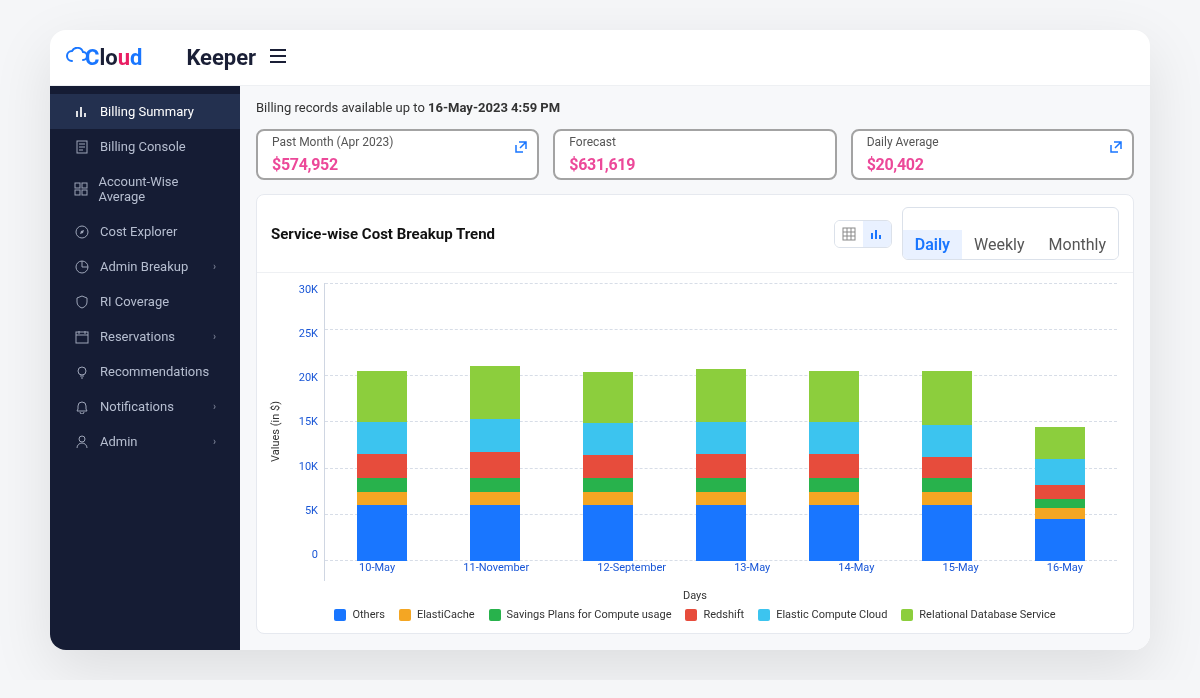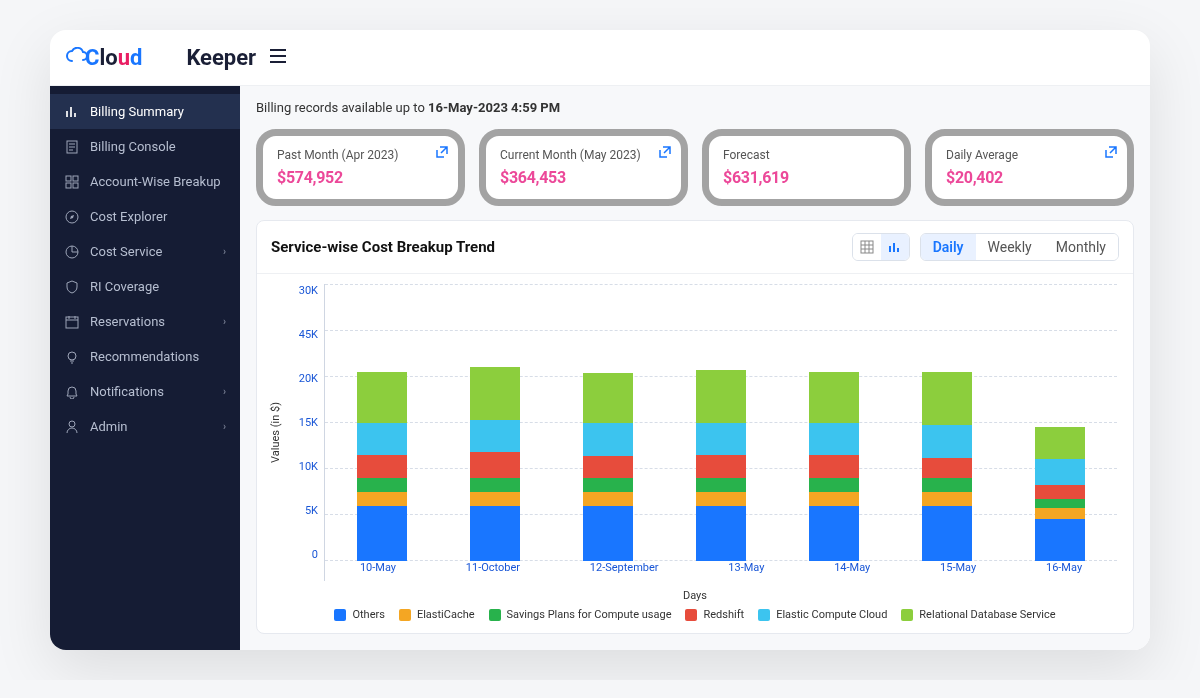--- a/index.html
+++ b/index.html
@@ -24,37 +24,37 @@
   .hamburger { margin-left: 14px; color:#1a1f36; cursor:pointer; }
 
   
   .body { flex:1; display:flex; min-height:0; }
   .sidebar {
     width: 190px; background:#151c34; color:#b6bed0;
     padding-top: 8px; font-size: 13px;
   }
   .side-item {
     display:flex; align-items:center; gap:10px;
-    padding: 10px 14px; cursor:pointer;
+    padding: 10px 24px; cursor:pointer;
   }
   .side-item.active { background:#23304f; color:#fff; }
   .side-icon { width:16px; display:inline-flex; justify-content:center; opacity:.85; }
   .side-caret { margin-left:auto; font-size:10px; opacity:.7; }
 
   .main {
     flex:1; background:#f7f8fa; padding: 14px 16px 16px 16px;
     display:flex; flex-direction:column; gap:14px; overflow:hidden;
   }
   .records { font-size: 13px; color:#333; }
   .records b { font-weight:700; }
 
   .cards { display:flex; gap:14px; }
   .card {
-    flex:1; background:#fff; border:7px solid #a3a3a3; border-radius:20px;
-    padding:12px 14px; position:relative;
+    flex:1; background:#fff; border:2px solid #a3a3a3; border-radius:8px;
+    padding:4px 14px; position:relative;
   }
   .card .label { font-size:12px; color:#555; margin-bottom:6px; }
   .card .value { font-size:16px; font-weight:700; color:#ec4899; letter-spacing:-.3px; }
   .card .pop  { position:absolute; top:8px; right:8px; width:16px;height:16px;
     display:flex;align-items:center;justify-content:center; color:#1976ff; cursor:pointer; }
 
   .panel {
     flex:1; background:#fff; border:1px solid #e6e9ef; border-radius:8px;
     display:flex; flex-direction:column; min-height:0;
   }
@@ -62,21 +62,21 @@
     display:flex; align-items:center; justify-content:space-between;
     padding:12px 14px; border-bottom:1px solid #eef0f3;
   }
   .panel-title { font-size:15px; font-weight:700; color:#111; }
   .panel-ctrls { display:flex; align-items:center; gap:10px; }
   .view-toggle { display:flex; border:1px solid #dbe1ea; border-radius:6px; overflow:hidden; }
   .vt-btn { width:28px;height:26px;display:flex;align-items:center;justify-content:center;
     font-size:13px; color:#555; background:#fff; cursor:pointer; }
   .vt-btn.active { background:#e9f1ff; color:#1976ff; }
   .range-toggle { display:flex; border:1px solid #dbe1ea; border-radius:6px; overflow:hidden; }
-  .rt-btn { padding:5px 12px; font-size:14px; color:#555; background:#fff; cursor:pointer; }
+  .rt-btn { padding:5px 12px; font-size:16px; color:#555; background:#fff; cursor:pointer;margin-top:22px; }
   .rt-btn.active { background:#e9f1ff; color:#1976ff; font-weight:600; }
 
   .chart-wrap {
     flex:1; display:flex; padding:10px 16px 6px 10px; min-height:0;
   }
   .ylabel {
     writing-mode: vertical-rl; transform: rotate(180deg);
     font-size:11px; color:#333; text-align:center; padding:0 2px;
   }
   .yaxis {
@@ -165,38 +165,38 @@
         </div>
         <div class="side-item">
           <span class="side-icon">
             <svg width="14" height="14" viewBox="0 0 14 14">
               <rect x="1" y="1" width="5" height="5" fill="none" stroke="currentColor"></rect>
               <rect x="8" y="1" width="5" height="5" fill="none" stroke="currentColor"></rect>
               <rect x="1" y="8" width="5" height="5" fill="none" stroke="currentColor"></rect>
               <rect x="8" y="8" width="5" height="5" fill="none" stroke="currentColor"></rect>
             </svg>
           </span>
-          <span>Account-Wise Breakup</span>
+          <span>Account-Wise Average</span>
         </div>
         <div class="side-item">
           <span class="side-icon">
             <svg width="14" height="14" viewBox="0 0 14 14">
               <circle cx="7" cy="7" r="6" fill="none" stroke="currentColor"></circle>
               <path d="M9 5 6 6 5 9 8 8z" fill="currentColor"></path>
             </svg>
           </span>
           <span>Cost Explorer</span>
         </div>
         <div class="side-item">
           <span class="side-icon">
             <svg width="14" height="14" viewBox="0 0 14 14">
               <path d="M7 1a6 6 0 1 1 0 12 6 6 0 0 1 0-12M7 1v6h6" fill="none" stroke="currentColor"></path>
             </svg>
           </span>
-          <span>Cost Service</span>
+          <span>Admin Breakup</span>
           <span class="side-caret">›</span>
         </div>
         <div class="side-item">
           <span class="side-icon">
             <svg width="14" height="14" viewBox="0 0 14 14">
               <path d="M7 1l5 2v4c0 3-2 5-5 6-3-1-5-3-5-6V3z" fill="none" stroke="currentColor"></path>
             </svg>
           </span>
           <span>RI Coverage</span>
         </div>
@@ -248,29 +248,20 @@
 
       <div class="cards" id="cards">
           <div class="card">
             <span class="pop">
               <svg width="12" height="12" viewBox="0 0 12 12">
                 <path d="M4 1h7v7M11 1 5 7M1 4v7h7" fill="none" stroke="#1976ff" stroke-width="1.5"></path>
               </svg>
             </span>
             <div class="label">Past Month (Apr 2023)</div>
             <div class="value">$574,952</div>
-          </div>
-          <div class="card">
-            <span class="pop">
-              <svg width="12" height="12" viewBox="0 0 12 12">
-                <path d="M4 1h7v7M11 1 5 7M1 4v7h7" fill="none" stroke="#1976ff" stroke-width="1.5"></path>
-              </svg>
-            </span>
-            <div class="label">Current Month (May 2023)</div>
-            <div class="value">$364,453</div>
           </div>
           <div class="card">
             <div class="label">Forecast</div>
             <div class="value">$631,619</div>
           </div>
           <div class="card">
             <span class="pop">
               <svg width="12" height="12" viewBox="0 0 12 12">
                 <path d="M4 1h7v7M11 1 5 7M1 4v7h7" fill="none" stroke="#1976ff" stroke-width="1.5"></path>
               </svg>
@@ -302,21 +293,21 @@
                 <div class="rt-btn">Weekly</div>
                 <div class="rt-btn">Monthly</div>
               </div>
           </div>
         </div>
 
         <div class="chart-wrap">
           <div class="ylabel">Values (in $)</div>
           <div class="yaxis" id="yaxis">
               <div class="ytick">30K</div>
-              <div class="ytick">45K</div>
+              <div class="ytick">25K</div>
               <div class="ytick">20K</div>
               <div class="ytick">15K</div>
               <div class="ytick">10K</div>
               <div class="ytick">5K</div>
               <div class="ytick">0</div>
             </div>
           <div class="plot">
             <div class="grid" id="grid">
                 <div class="gline"></div>
                 <div class="gline"></div>
@@ -379,21 +370,21 @@
                   <div class="seg c-others" style="height: 15%;"></div>
                   <div class="seg c-elasti" style="height: 4%;"></div>
                   <div class="seg c-savings" style="height: 3.33333%;"></div>
                   <div class="seg c-redshift" style="height: 5%;"></div>
                   <div class="seg c-ecc" style="height: 9.33333%;"></div>
                   <div class="seg c-rds" style="height: 11.6667%;"></div>
                 </div>
               </div>
             <div class="xaxis" id="xaxis">
                 <div>10-May</div>
-                <div>11-October</div>
+                <div>11-November</div>
                 <div>12-September</div>
                 <div>13-May</div>
                 <div>14-May</div>
                 <div>15-May</div>
                 <div>16-May</div>
               </div>
           </div>
         </div>
 
         <div class="xlabel-wrap">Days</div>

